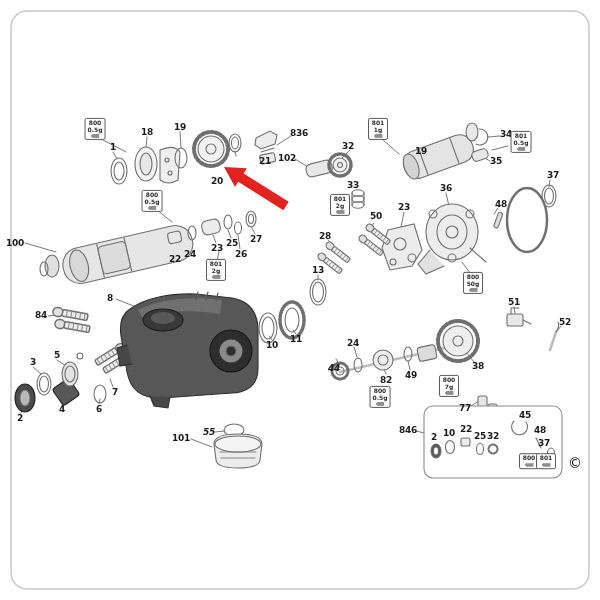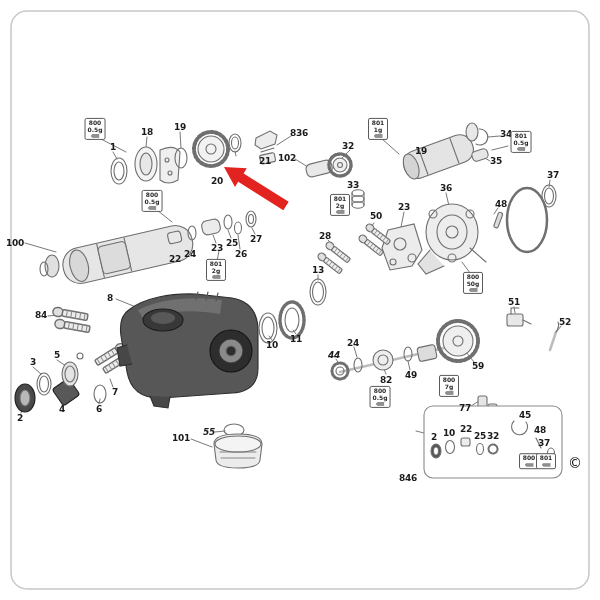--- a/index.html
+++ b/index.html
@@ -345,29 +345,29 @@
       <span class="part-num" data-name="part-label-10" style="left: 272px; top: 345px;">10</span>
       <span class="part-num" data-name="part-label-11" style="left: 296px; top: 339px;">11</span>
       <span class="part-num" data-name="part-label-3" style="left: 33px; top: 362px;">3</span>
       <span class="part-num" data-name="part-label-5" style="left: 57px; top: 355px;">5</span>
       <span class="part-num" data-name="part-label-7" style="left: 115px; top: 392px;">7</span>
       <span class="part-num" data-name="part-label-6" style="left: 99px; top: 409px;">6</span>
       <span class="part-num" data-name="part-label-4" style="left: 62px; top: 409px;">4</span>
       <span class="part-num" data-name="part-label-2" style="left: 20px; top: 418px;">2</span>
       <span class="part-num" data-name="part-label-101" style="left: 181px; top: 438px;">101</span>
       <span class="part-num" data-name="part-label-55" style="left: 209px; top: 432px; font-style: italic;">55</span>
-      <span class="part-num" data-name="part-label-44" style="left: 334px; top: 355px; font-style: italic;">44</span>
+      <span class="part-num" data-name="part-label-44" style="left: 334px; top: 368px; font-style: italic;">44</span>
       <span class="part-num" data-name="part-label-47" style="left: 353px; top: 343px;">24</span>
       <span class="part-num" data-name="part-label-46" style="left: 386px; top: 380px;">82</span>
       <span class="part-num" data-name="part-label-49" style="left: 411px; top: 375px;">49</span>
-      <span class="part-num" data-name="part-label-38" style="left: 478px; top: 366px;">59</span>
+      <span class="part-num" data-name="part-label-38" style="left: 478px; top: 366px;">38</span>
       <span class="part-num" data-name="part-label-51" style="left: 514px; top: 302px;">51</span>
       <span class="part-num" data-name="part-label-52" style="left: 565px; top: 322px;">52</span>
       <span class="part-num" data-name="part-label-77" style="left: 465px; top: 408px;">77</span>
-      <span class="part-num" data-name="part-label-846" style="left: 408px; top: 430px; margin-top: 48px;">846</span>
+      <span class="part-num" data-name="part-label-846" style="left: 408px; top: 430px;">846</span>
       <span class="part-num" data-name="part-label-2" style="left: 434px; top: 437px;">2</span>
       <span class="part-num" data-name="part-label-10" style="left: 449px; top: 433px;">10</span>
       <span class="part-num" data-name="part-label-22" style="left: 466px; top: 429px;">22</span>
       <span class="part-num" data-name="part-label-25" style="left: 480px; top: 436px;">25</span>
       <span class="part-num" data-name="part-label-32" style="left: 493px; top: 436px;">32</span>
       <span class="part-num" data-name="part-label-45" style="left: 525px; top: 415px;">45</span>
       <span class="part-num" data-name="part-label-48" style="left: 540px; top: 430px;">48</span>
       <span class="part-num" data-name="part-label-37" style="left: 544px; top: 443px;">37</span>
       <div class="grease-box" data-name="grease-label-800-0.5g" style="left: 95px; top: 129px;">
         <div>800</div>

